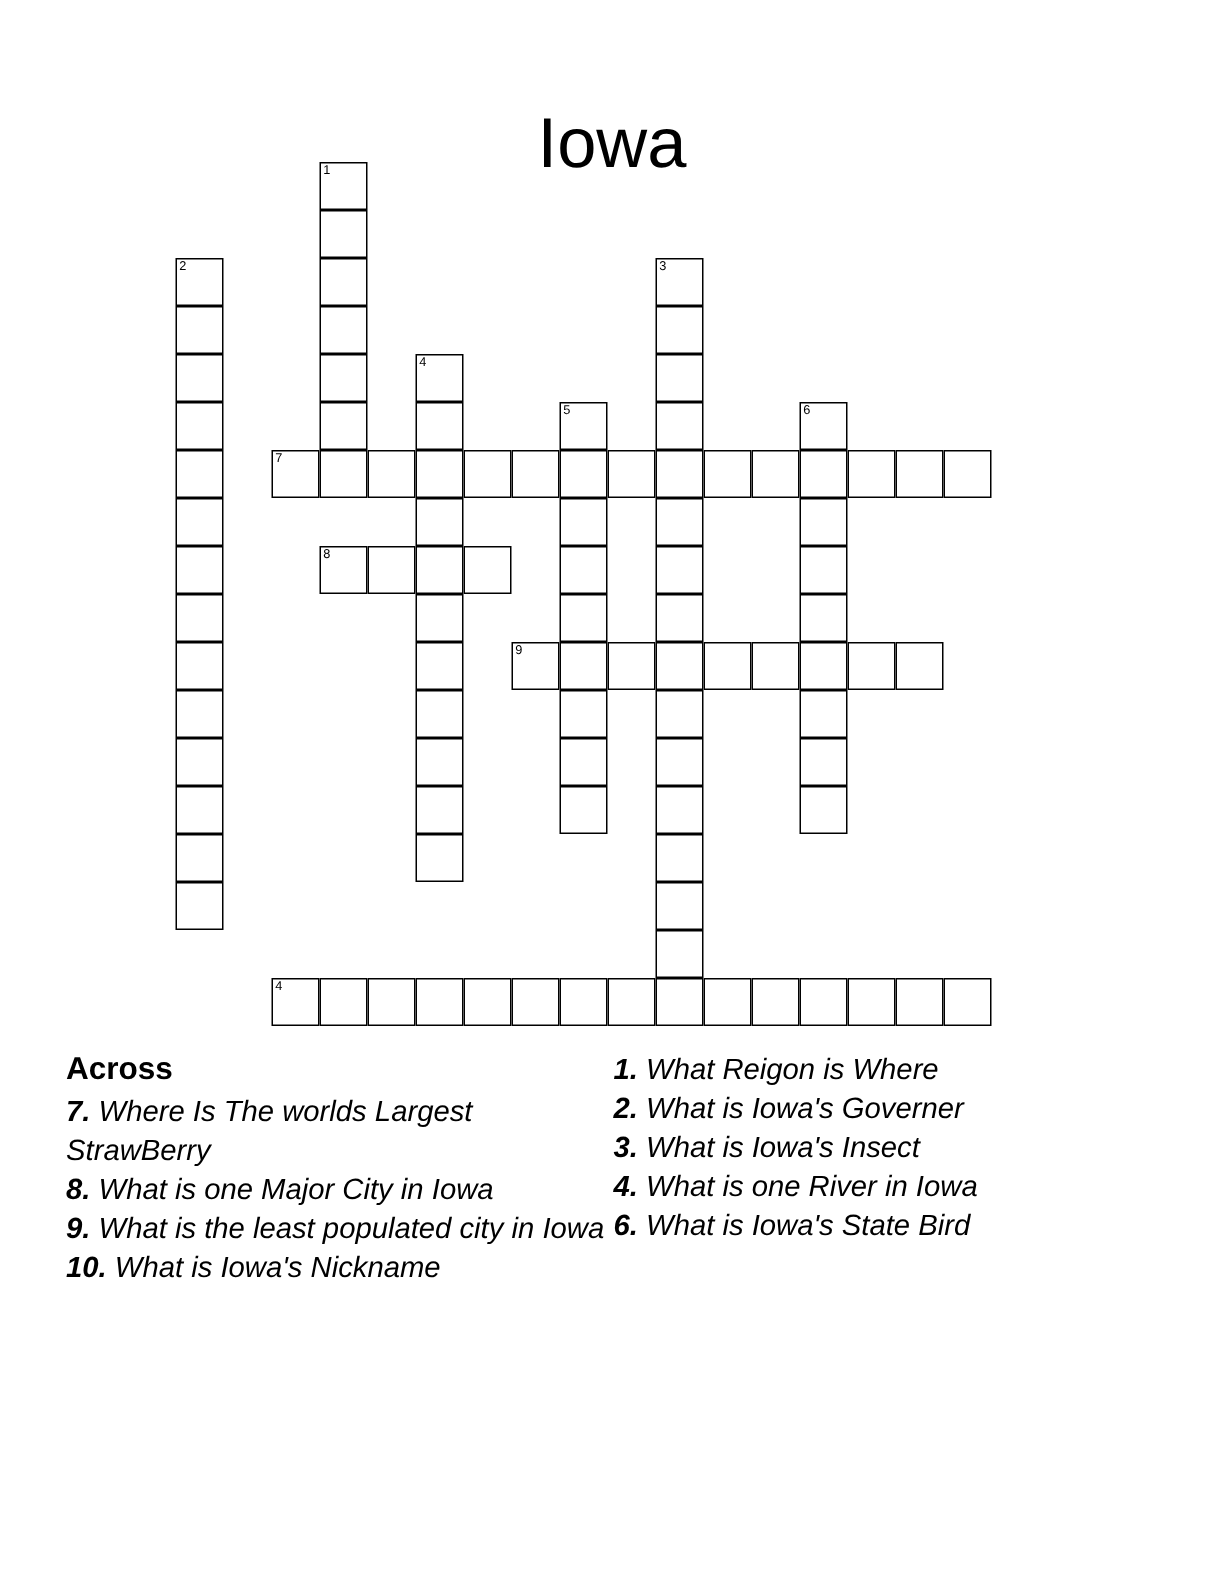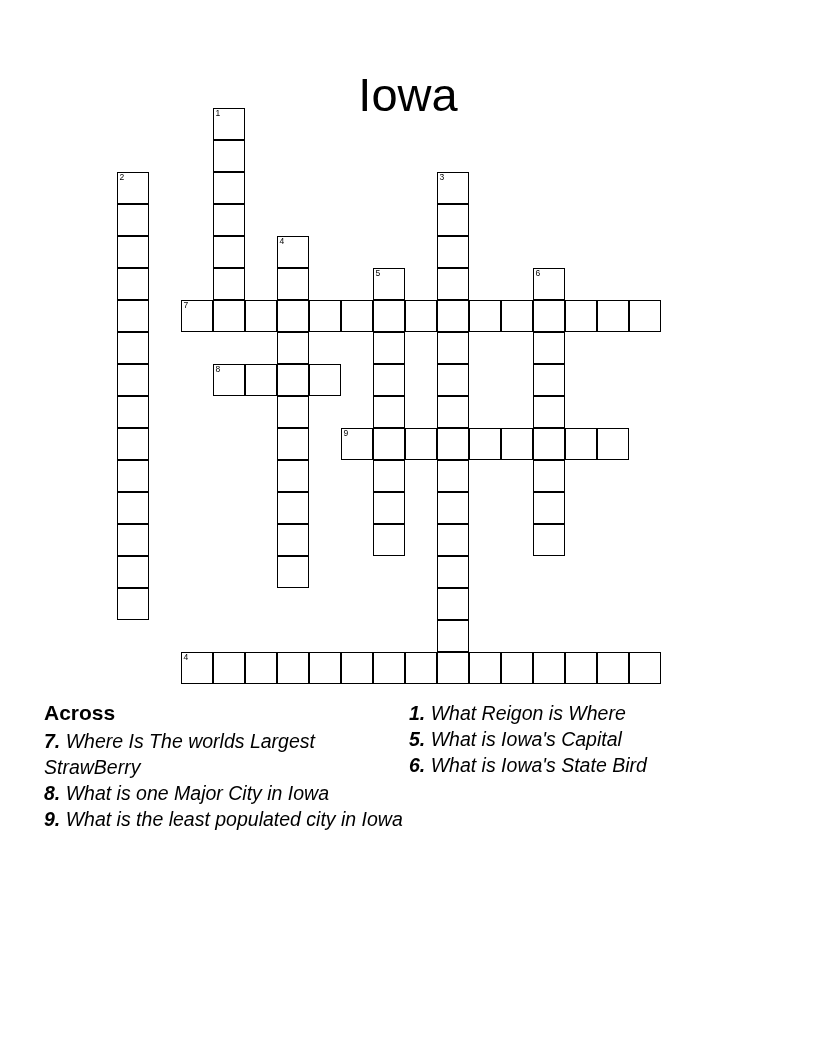--- a/index.html
+++ b/index.html
@@ -246,24 +246,27 @@
       <div class="cell" style="left: 629px; top: 652px;"></div>
     </div>
 
   <div class="clues">
     <div class="clue-col across">
       <div class="clue-heading">Across</div>
       <ul class="clue-list" id="across-list">
           <li class="clue-item"><span class="clue-num">7.</span><span> Where Is The worlds Largest StrawBerry</span></li>
           <li class="clue-item"><span class="clue-num">8.</span><span> What is one Major City in Iowa</span></li>
           <li class="clue-item"><span class="clue-num">9.</span><span> What is the least populated city in Iowa</span></li>
+          <li class="clue-item"><span class="clue-num">10.</span><span> What is Iowa's Nickname</span></li>
         </ul>
     </div>
     <div class="clue-col down">
       <ul class="clue-list" id="down-list">
           <li class="clue-item"><span class="clue-num">1.</span><span> What Reigon is Where</span></li>
-          <li class="clue-item"><span class="clue-num">5.</span><span> What is Iowa's Capital</span></li>
+          <li class="clue-item"><span class="clue-num">2.</span><span> What is Iowa's Governer</span></li>
+          <li class="clue-item"><span class="clue-num">3.</span><span> What is Iowa's Insect</span></li>
+          <li class="clue-item"><span class="clue-num">4.</span><span> What is one River in Iowa</span></li>
           <li class="clue-item"><span class="clue-num">6.</span><span> What is Iowa's State Bird</span></li>
         </ul>
     </div>
   </div>
 
 </div>
 
 </body></html>

